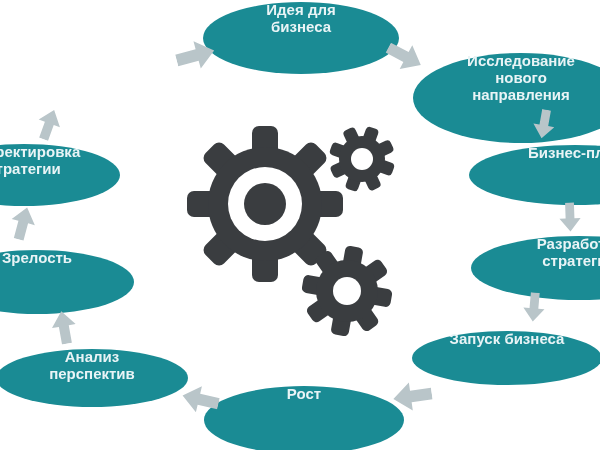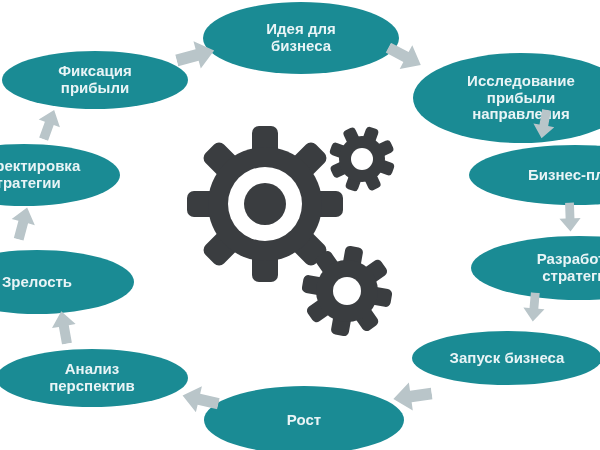--- a/index.html
+++ b/index.html
@@ -7,21 +7,21 @@
     position:relative;
     width:600px;height:450px;
     overflow:hidden;
     background:#ffffff;
     font-family:"Liberation Sans","DejaVu Sans",sans-serif;
   }
   .stage{
     position:absolute;
     border-radius:50%;
     background:#1a8b94;
-    display:flex;align-items:center;justify-content:center;
+    display:flex;justify-content:center;
     text-align:center;
   }
   .stage-label{
     color:#e9f4f6;
     font-weight:bold;
     font-size:15px;
     line-height:1.13;
     white-space:pre-line;
     text-align:center;
   }
@@ -56,21 +56,21 @@
 <body>
 
 <div id="canvas">
 
   <div class="stage" id="st-idea">
     <span class="stage-label">Идея для
 бизнеса</span>
   </div>
   <div class="stage" id="st-research">
     <span class="stage-label">Исследование
-прибыли
+нового
 направления</span>
   </div>
   <div class="stage" id="st-bizplan">
     <span class="stage-label">Бизнес-план</span>
   </div>
   <div class="stage" id="st-strategy">
     <span class="stage-label">Разработка
 стратегии</span>
   </div>
   <div class="stage" id="st-launch">
@@ -82,24 +82,20 @@
   <div class="stage" id="st-analysis">
     <span class="stage-label">Анализ
 перспектив</span>
   </div>
   <div class="stage" id="st-maturity">
     <span class="stage-label">Зрелость</span>
   </div>
   <div class="stage" id="st-adjust">
     <span class="stage-label">Корректировка
 стратегии</span>
-  </div>
-  <div class="stage" id="st-profit">
-    <span class="stage-label">Фиксация
-прибыли</span>
   </div>
 
   <div class="arrow" id="ar-0">
     <svg viewBox="0 0 34 26" width="100%">
         <polygon points="0,8 18,8 18,1 33,13 18,25 18,18 0,18" fill="#b9c5c9"></polygon>
       </svg>
   </div>
   <div class="arrow" id="ar-1">
     <svg viewBox="0 0 34 26" width="100%">
         <polygon points="0,8 18,8 18,1 33,13 18,25 18,18 0,18" fill="#b9c5c9"></polygon>

